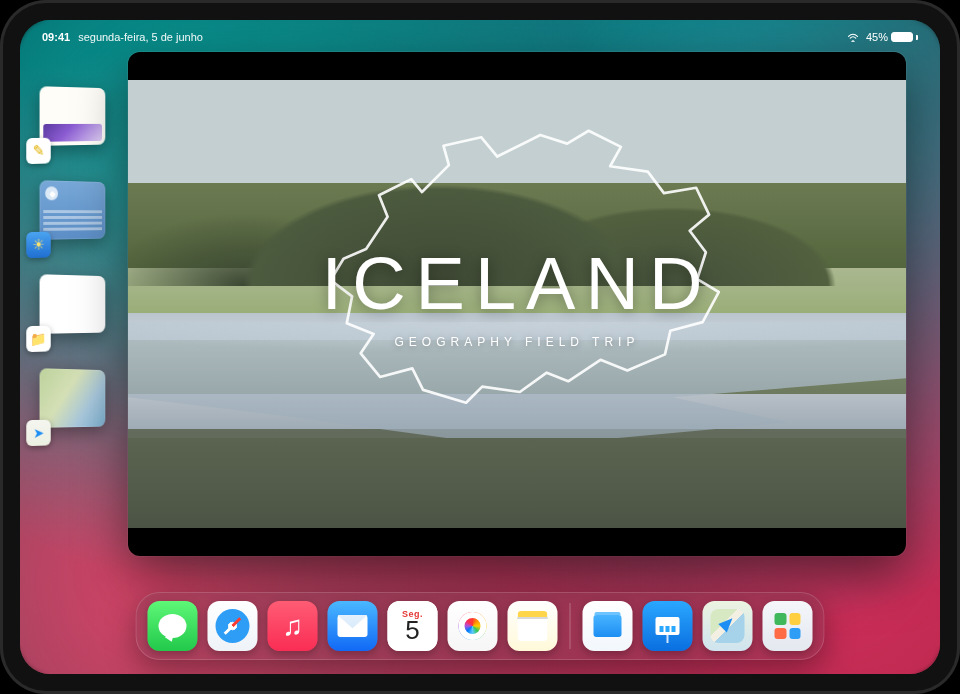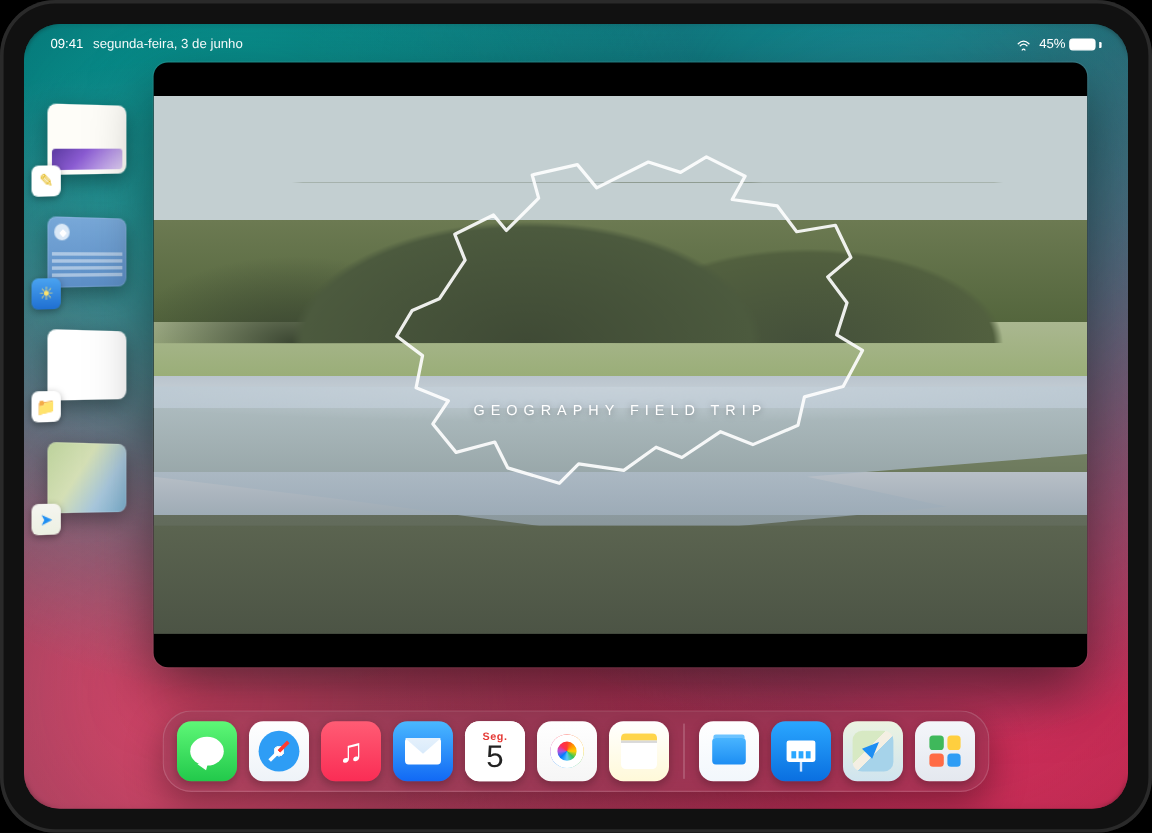--- a/index.html
+++ b/index.html
@@ -53,21 +53,21 @@
     height: 22px;
     padding: 0 22px;
     display: flex;
     justify-content: space-between;
     align-items: center;
     color: #fff;
     font-size: 11px;
     z-index: 10;
   }
   .status-left { display: flex; gap: 8px; align-items: baseline; }
-  .status-time { font-weight: 400; }
+  .status-time { font-weight: 700; }
   .status-date { font-weight: 400; opacity: 0.95; }
   .status-right { display: flex; align-items: center; gap: 6px; }
   .wifi-icon { width: 14px; height: 10px; display: inline-block; }
   .battery { display: flex; align-items: center; gap: 3px; }
   .battery-body {
     width: 22px; height: 10px;
     border: 1px solid #fff;
     border-radius: 3px;
     position: relative;
     background: #fff;
@@ -297,21 +297,21 @@
 </head>
 <body>
 
 <div class="device-frame">
   <div class="screen">
     <div class="blur-overlay"></div>
 
     <div class="status-bar">
       <div class="status-left">
         <span class="status-time">09:41</span>
-        <span class="status-date">segunda-feira, 3 de junho</span>
+        <span class="status-date">segunda-feira, 5 de junho</span>
       </div>
       <div class="status-right">
         <span class="wifi-icon">
           <svg viewBox="0 0 24 18" width="14" height="10">
               <path d="M12 16 a2 2 0 1 0 0.001 0 M4 8 q8 -8 16 0 M7 11 q5 -5 10 0" fill="none" stroke="#fff" stroke-width="2" stroke-linecap="round"></path>
             </svg>
         </span>
         <div class="battery">
           <span>45%</span>
           <span class="battery-body"></span>
@@ -340,20 +340,21 @@
     </div>
 
     <div class="main-window">
       <div class="video-area">
         <div class="mtn"></div>
         <div class="river"></div>
         <div class="fg"></div>
         <svg class="iceland-outline" viewBox="0 0 400 300" preserveAspectRatio="xMidYMid meet">
           <path d="M60 120 l20 -30 l-8 -20 l30 -15 l10 12 l25 -25 l-5 -18 l35 -8 l15 18 l40 -20 l25 8 l20 -12 l30 15 l-10 18 l35 5 l15 20 l30 -5 l12 25 l-18 15 l15 20 l-8 25 l20 12 l-15 28 l-30 8 l-5 22 l-35 15 l-25 -10 l-30 20 l-20 -8 l-25 18 l-35 -5 l-15 15 l-40 -12 l-10 -20 l-30 8 l-18 -22 l12 -18 l-25 -10 l5 -25 l-20 -15 l12 -20 z" fill="none" stroke="rgba(255,255,255,0.9)" stroke-width="2.5" stroke-linejoin="round"></path>
         </svg>
+        <div class="headline">ICELAND</div>
         <div class="subheadline">GEOGRAPHY FIELD TRIP</div>
       </div>
     </div>
 
     <div class="dock">
       <div id="dock-main" style="display:flex;gap:10px;">
           <div class="dock-icon" title="Mensagens" style="background: linear-gradient(rgb(94, 247, 119), rgb(34, 201, 75));">
             <span class="symbol" style="width: 28px; height: 24px; background: rgb(255, 255, 255); border-radius: 50%; position: relative;">
               <span style="position: absolute; bottom: -4px; left: 7px; width: 0px; height: 0px; border-left: 5px solid transparent; border-right: 5px solid transparent; border-top: 7px solid rgb(255, 255, 255); transform: rotate(-20deg);"></span>
             </span>

